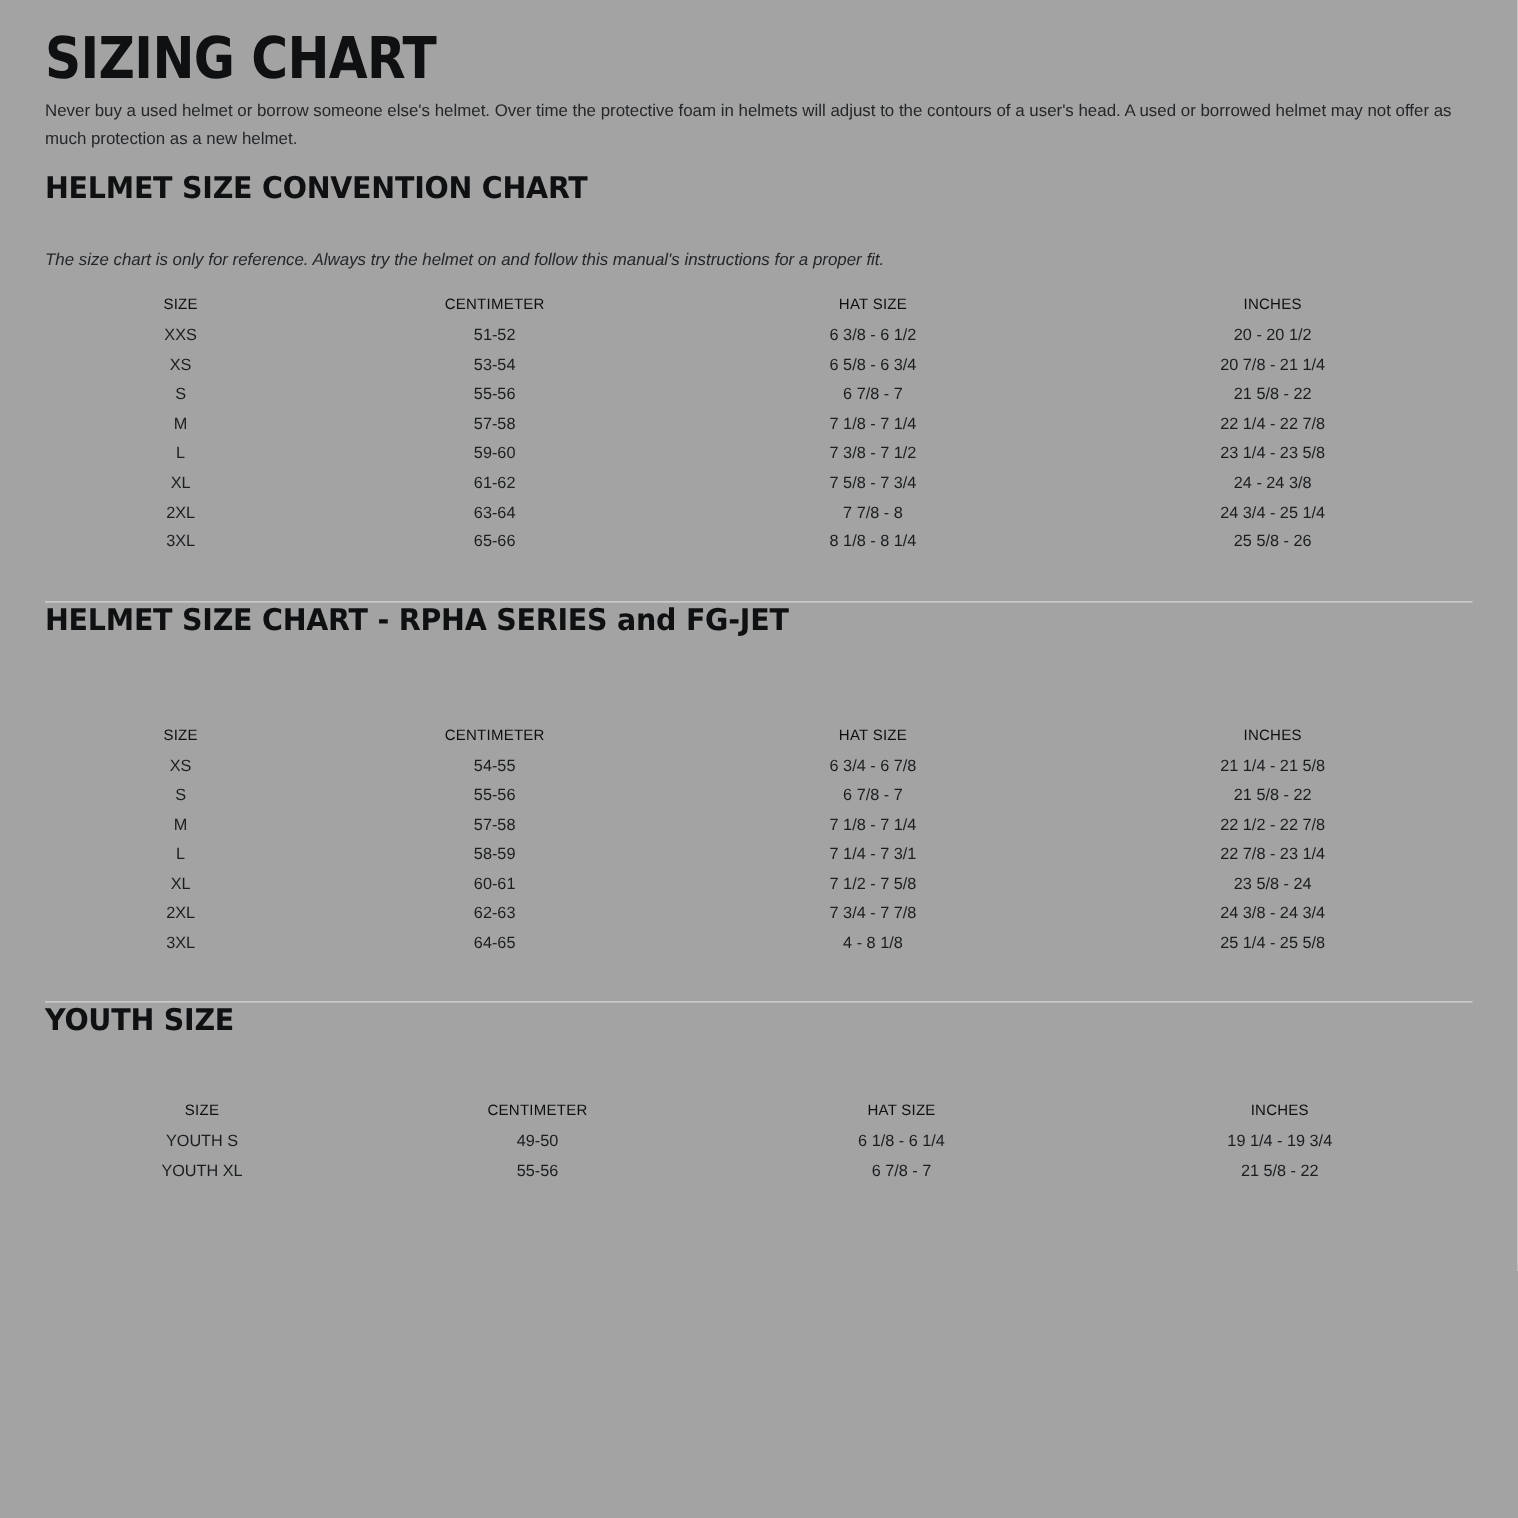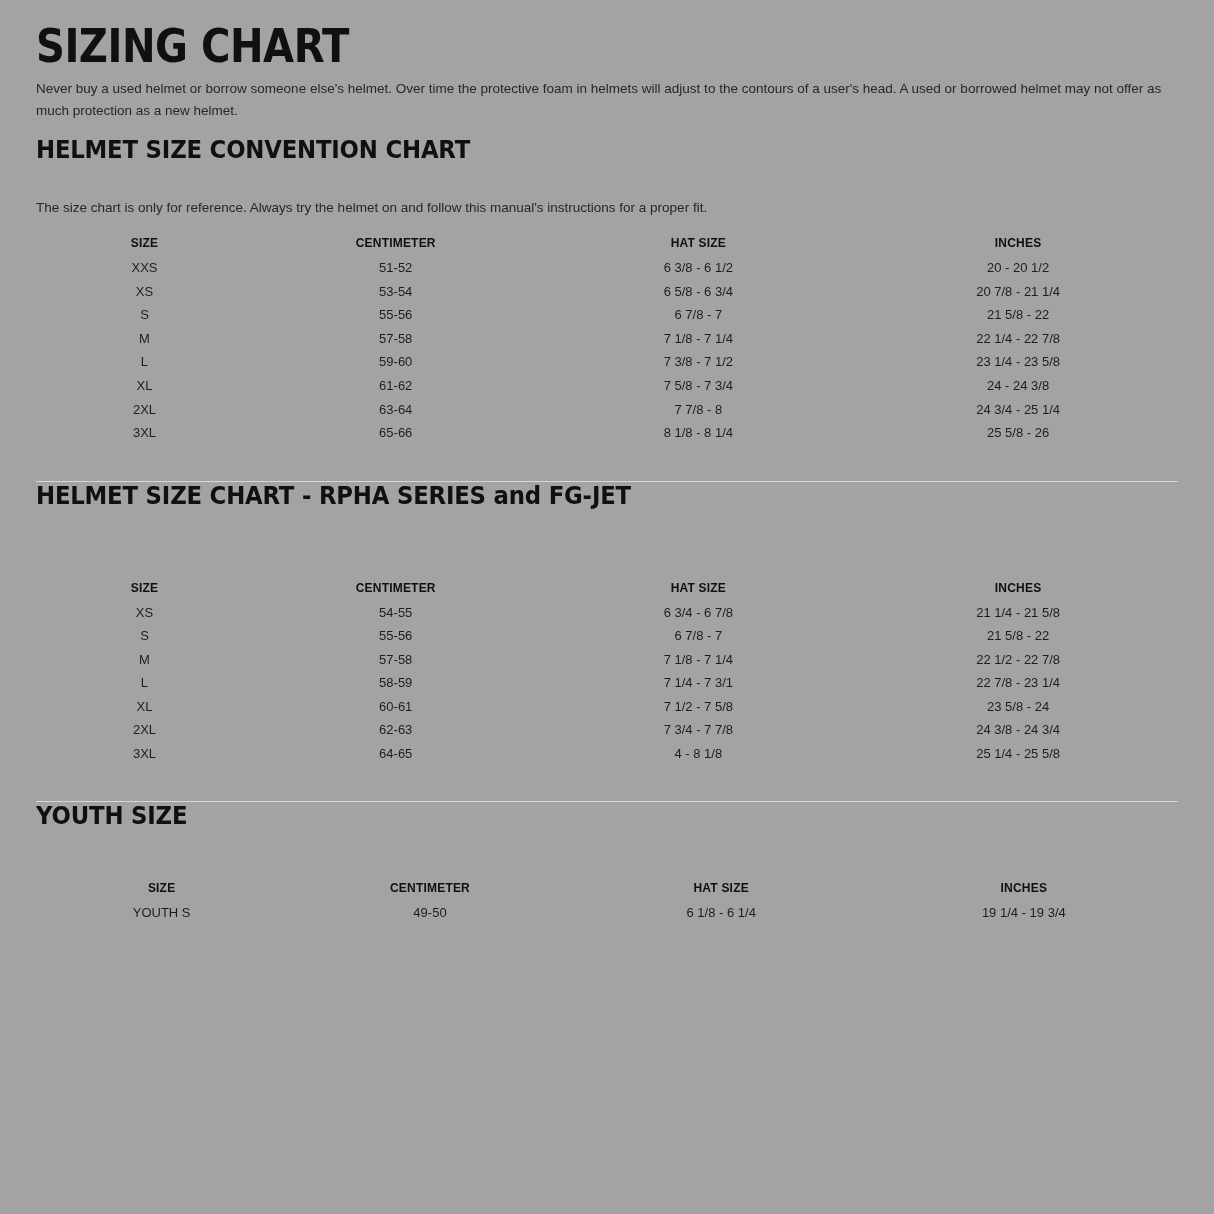--- a/index.html
+++ b/index.html
@@ -53,30 +53,31 @@
     transform-origin: left center;
   }
   .sec1-title { margin-top: 48px; }
   .sec2-title { margin-top: 32px; }
   .sec3-title { margin-top: 28px; }
   .note {
     margin-top: 34px;
     font-size: 13.5px;
     line-height: 1.5;
     color: #24272a;
+    font-style: italic;
   }
   table.size-table {
     width: 100%;
     border-collapse: collapse;
     font-size: 13px;
     color: #1b1e20;
   }
   table.size-table th {
     font-size: 12px;
-    font-weight: 700;
+    font-weight: 400;
     letter-spacing: 0.2px;
     padding: 5px 0 6px 0;
     text-align: center;
     color: #0e1012;
   }
   table.size-table td {
     text-align: center;
     padding: 3px 0;
     font-size: 13px;
     line-height: 1.35;
@@ -273,16 +274,22 @@
         <th>INCHES</th>
       </tr>
     </thead>
     <tbody>
       <tr>
         <td>YOUTH S</td>
         <td>49-50</td>
         <td>6 1/8 - 6 1/4</td>
         <td>19 1/4 - 19 3/4</td>
       </tr>
+      <tr>
+        <td>YOUTH XL</td>
+        <td>55-56</td>
+        <td>6 7/8 - 7</td>
+        <td>21 5/8 - 22</td>
+      </tr>
     </tbody>
   </table>
 
 </div>
 
 </body></html>

